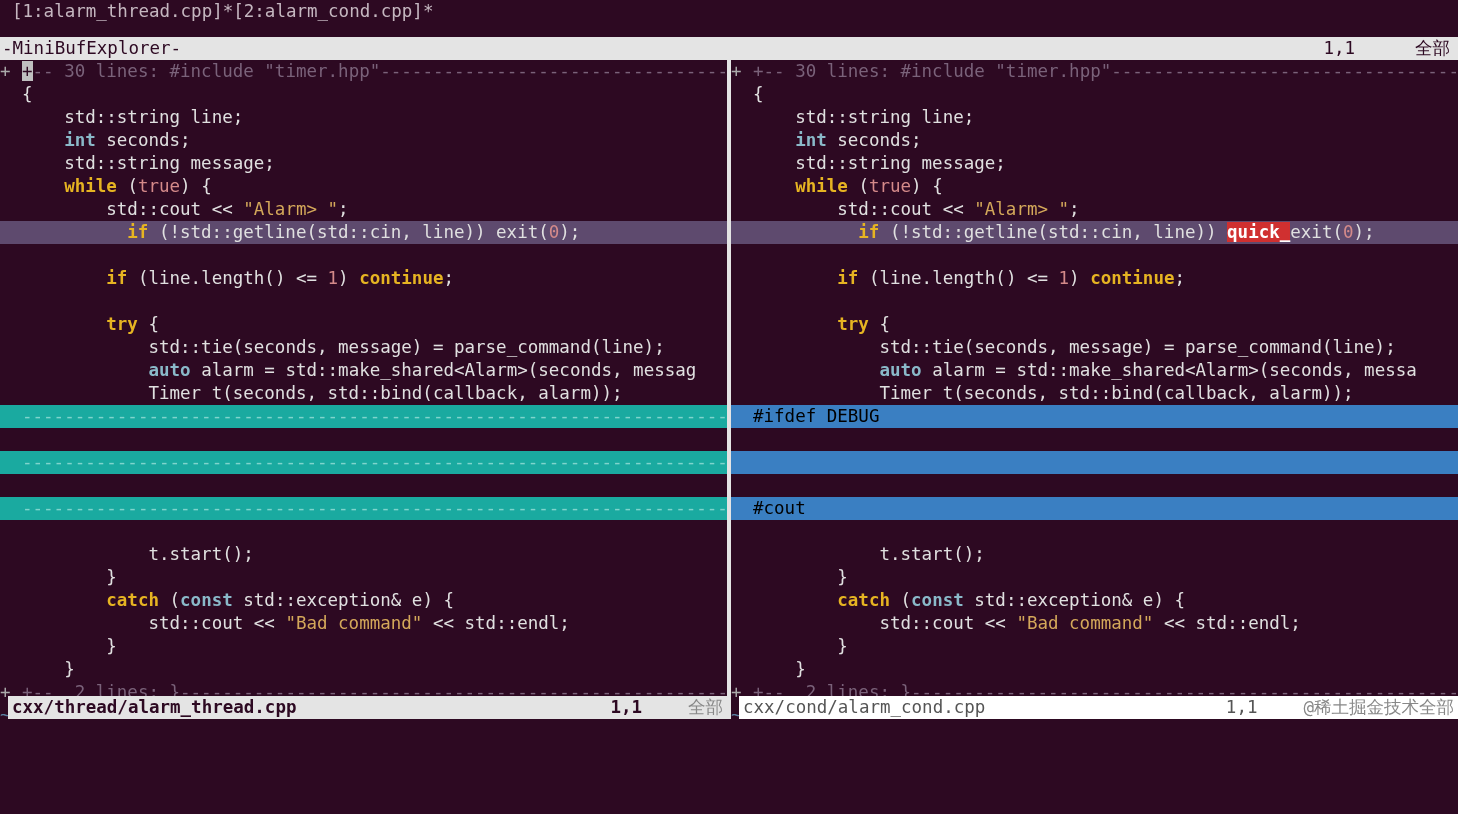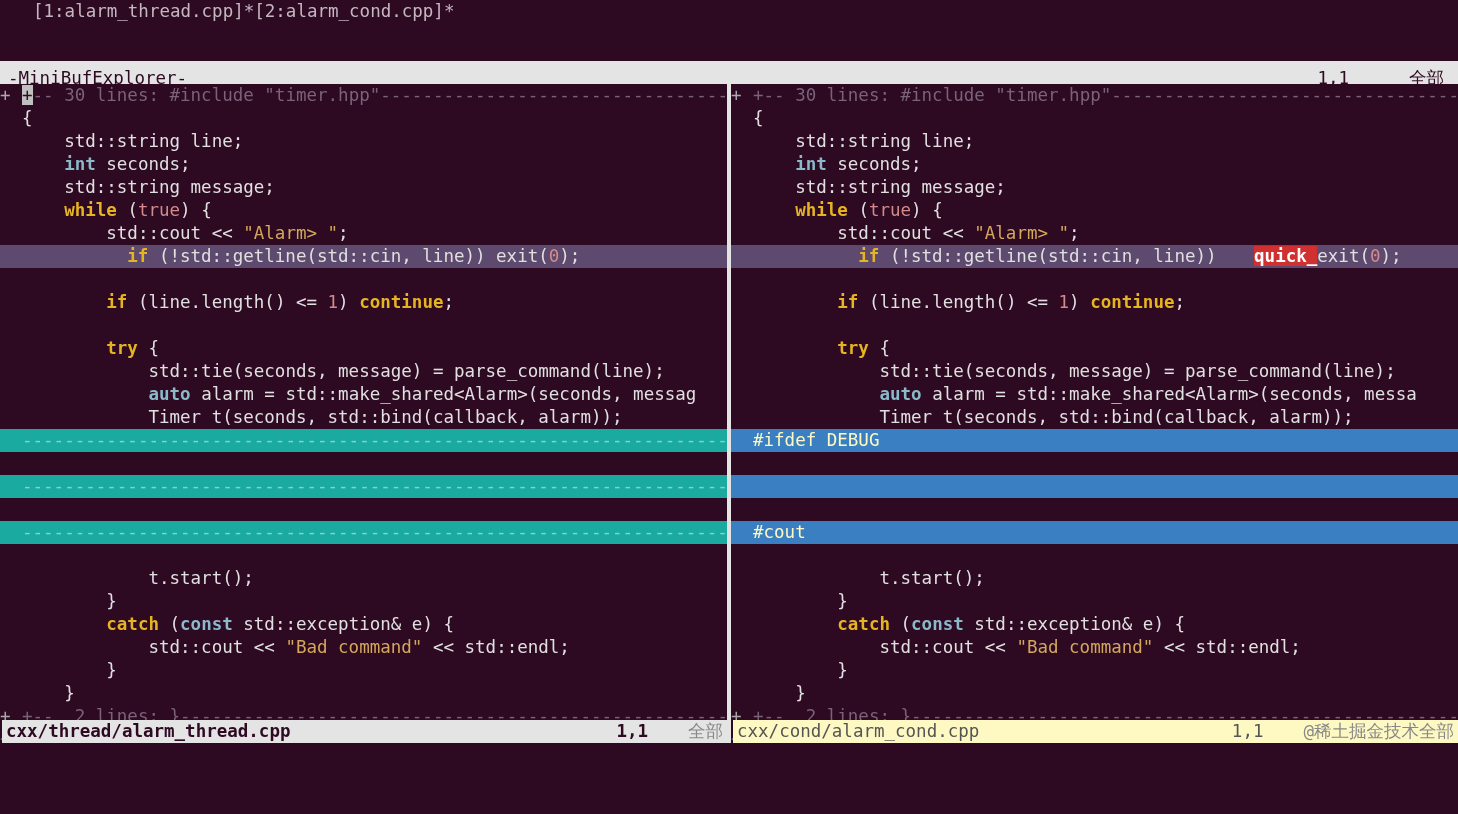--- a/index.html
+++ b/index.html
@@ -10,30 +10,28 @@
     color: #e0e0e0;
     width: 1458px;
     height: 814px;
     overflow: hidden;
     line-height: 23px;
   }
   .tabline {
     background: #2d0922;
     color: #c5b7c0;
     height: 37px;
-    padding-left: 1px;
-    margin-left: 32px;
+    padding-left: 12px;
   }
   .minibuf {
     background: #e4e4e4;
     color: #2d0922;
     height: 23px;
     display: flex;
-    padding: 6px;
-    margin-top: 24px;
+    padding: 0;
   }
   .minibuf-label { flex: 0 0 auto; padding-left: 2px; }
   .minibuf-pos { margin-left: auto; padding-right: 60px; }
   .minibuf-all { padding-right: 8px; }
   .panes {
     display: flex;
     height: 659px;
   }
   .pane {
     flex: 1;
@@ -59,55 +57,55 @@
   .diff-change {
     background: #5e4a6e;
     display: block;
     width: 100%;
     padding-left: 21px;
   }
   .diff-text {
     background: #d03030;
     color: #fff;
     font-weight: bold;
-    margin-left: 27px;
   }
   .diff-filler {
     background: #1aaaa0;
     display: block;
     width: 100%;
     height: 23px;
     color: #7fd4cc;
     overflow: hidden;
     white-space: nowrap;
   }
   .diff-add {
     background: #3a7fc2;
     display: block;
     width: 100%;
     color: #e6e6e6;
   }
   .diff-add-dim {
     background: #3a7fc2;
-    color: #fef9c3;
+    color: #000000;
   }
   .tilde { color: #5a7fa0; }
   .statusline {
     background: #e4e4e4;
     color: #2d0922;
     font-weight: bold;
     height: 23px;
     display: flex;
     position: absolute;
     bottom: 0;
-    left: 2px;
+    left: 8px;
     right: 0;
+    gap: 6px;
   }
   .statusline-inactive {
-    background: #fef9c3;
+    background: #ffffff;
     color: #555;
     font-weight: normal;
   }
   .sl-file { flex: 0 0 auto; padding-left: 4px; }
   .sl-pos { margin-left: auto; padding-right: 40px; }
   .sl-extra { padding-right: 4px; color: #888; font-weight: normal; }
   .dashes::after {
     content: "------------------------------------------------------------------------------------------------------------------------";
     overflow: hidden;
   }

